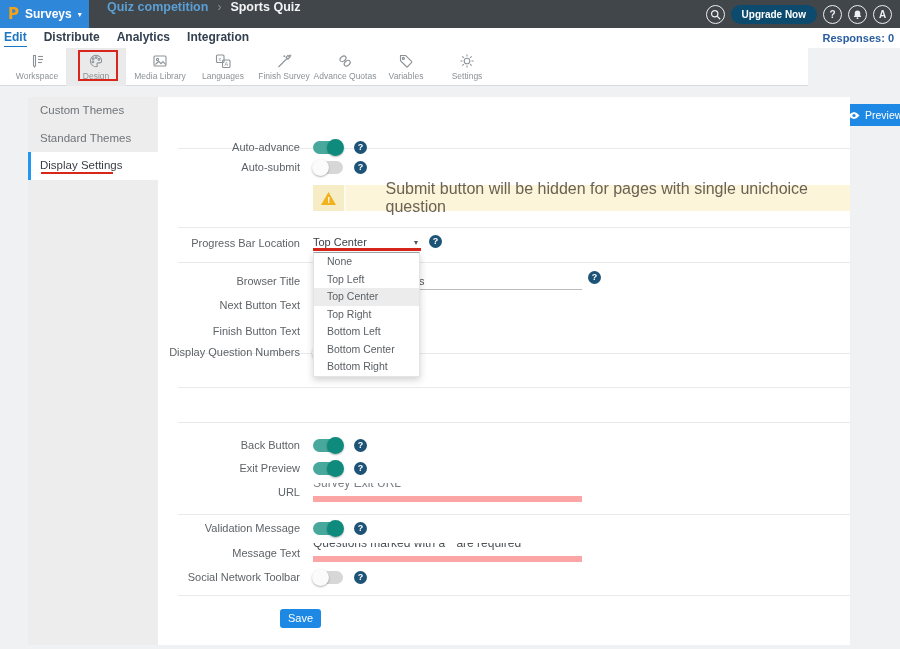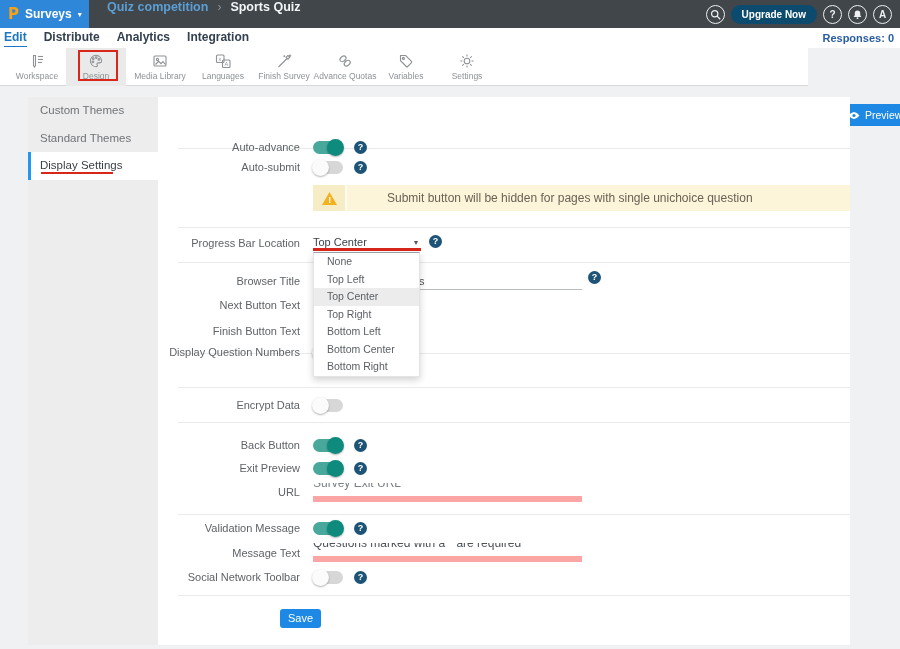--- a/index.html
+++ b/index.html
@@ -54,21 +54,21 @@
   .ctl { position:absolute; left:155px; top:0; height:20px; display:flex; align-items:center; }
 
   .toggle { position:relative; display:inline-block; width:30px; height:13px; border-radius:7px; background:#d7d7d7; cursor:pointer; }
   .toggle .knob { position:absolute; top:-2px; left:-1px; width:17px; height:17px; border-radius:50%; background:#fbfbfb; box-shadow:0 1px 2px rgba(0,0,0,.3); }
   .toggle.on { background:#47a89b; }
   .toggle.on .knob { left:auto; right:-1px; background:#0f8b7e; }
   .qicon { display:inline-block; width:13px; height:13px; border-radius:50%; background:#1d5377; color:#fff; font-size:9px; font-weight:bold; text-align:center; line-height:13px; margin-left:11px; cursor:pointer; }
 
   .warn { position:absolute; left:155px; top:88px; width:537px; height:26px; background:#fcf5da; display:flex; }
   .warn-strip { width:34px; background:#f6ecc6; border-right:2px solid #fdfaf0; display:flex; align-items:center; justify-content:center; }
-  .warn-text { font-size:12px; color:#6b6154; display:flex; align-items:center; padding-left:16px;margin-left:24px; }
+  .warn-text { font-size:16px; color:#6b6154; display:flex; align-items:center; padding-left:16px;margin-left:24px; }
 
   .select-box { position:absolute; left:155px; top:136px; width:107px; height:18px; font-size:11px; color:#3c4248; cursor:pointer; display:flex; align-items:center; justify-content:space-between; }
   .sel-caret { font-size:8px; color:#555; padding-right:2px; }
   .annot-underline { position:absolute; left:155px; top:151px; width:108px; height:3px; background:#d8261b; pointer-events:none; }
   .q-progress { position:absolute; left:271px; top:138px; }
   .q-browser { position:absolute; left:430px; top:174px; }
 
   .dropdown { position:absolute; left:155px; top:155px; width:107px; background:#fff; border:1px solid #e4e4e4; border-top:1px solid #9aa0a4; box-shadow:0 3px 7px rgba(0,0,0,.18); z-index:5; }
   .dd-item { height:17.5px; line-height:17.5px; padding-left:13px; font-size:10.5px; color:#5b6065; cursor:pointer; white-space:nowrap; }
   .dd-item.selected { background:#ececec; }
@@ -294,28 +294,20 @@
     <div class="dropdown">
       <div class="dd-item">None</div>
       <div class="dd-item">Top Left</div>
       <div class="dd-item selected">Top Center</div>
       <div class="dd-item">Top Right</div>
       <div class="dd-item">Bottom Left</div>
       <div class="dd-item">Bottom Center</div>
       <div class="dd-item">Bottom Right</div>
     </div>
 
-    <div class="row" style="top:298px;">
-      <span class="lbl">Encrypt Data</span>
-      <span class="ctl">
-        <span class="toggle">
-            <span class="knob"></span>
-          </span>
-      </span>
-    </div>
 
     <div class="row" style="top:338px;">
       <span class="lbl">Back Button</span>
       <span class="ctl">
         <span class="toggle on">
             <span class="knob"></span>
           </span>
         <span class="qicon">?</span>
       </span>
     </div>

